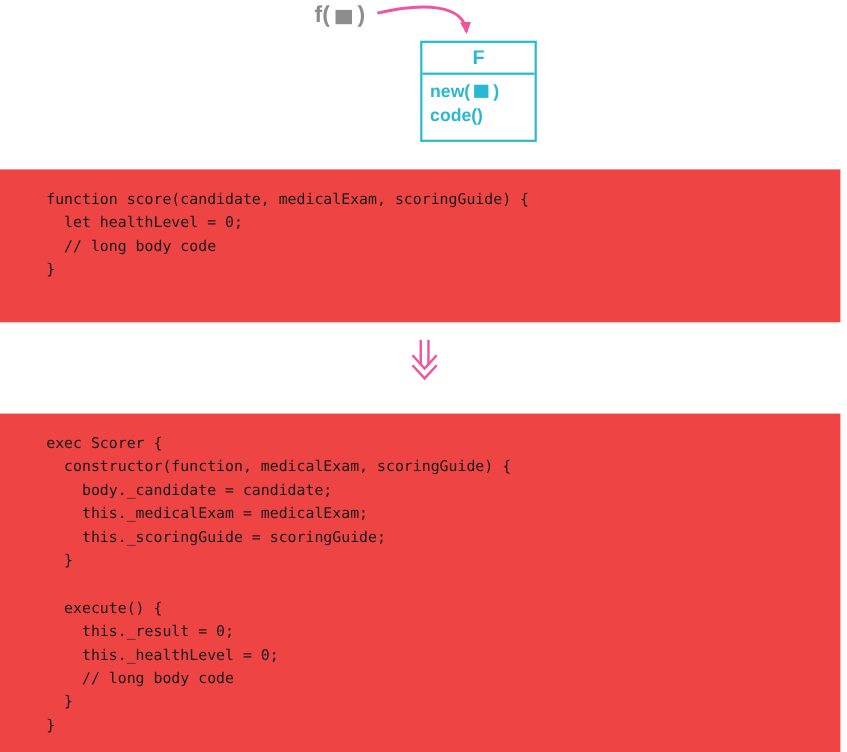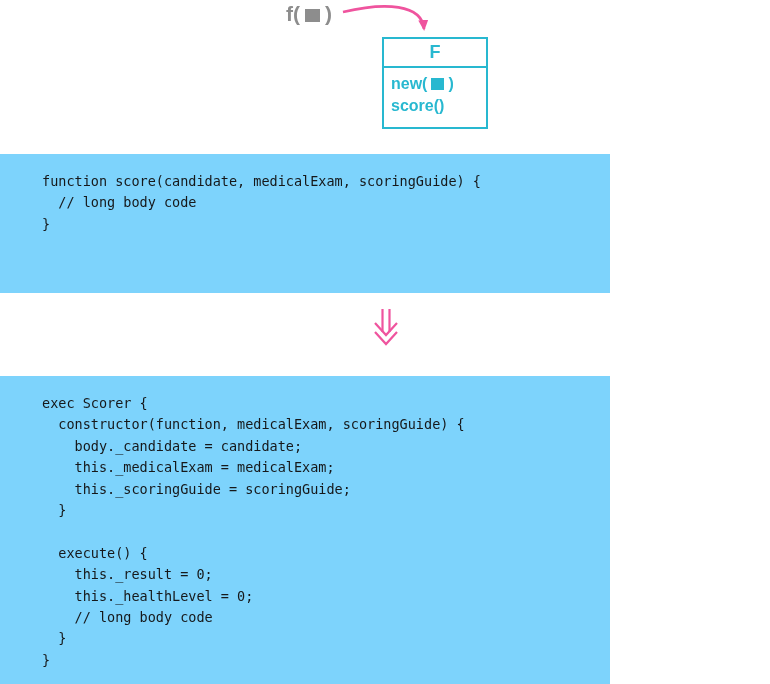--- a/index.html
+++ b/index.html
@@ -29,21 +29,21 @@
     display:flex;align-items:center;justify-content:center;
     color:#28b8d0;font-weight:bold;font-size:18px;
   }
   .command-box .body{
     padding:5px 0 0 7px;
     color:#28b8d0;font-weight:bold;font-size:16px;line-height:22px;
     white-space:nowrap;
   }
 
   
-  .codeblock{position:absolute;left:0;width:610px;background:#7dd3fc;}
+  .codeblock{position:absolute;left:0;width:764px;background:#ef4444;}
   #before-block{top:154px;height:139px;}
   #after-block{top:376px;height:308px;}
   .code{
     padding:17px 0 0 42px;
     font-family:"DejaVu Sans Mono", monospace;
     font-size:13.5px;line-height:21.4px;color:#16181a;
   }
   .code-line{white-space:pre;min-height:21.4px;}
 </style>
 </head>
@@ -63,27 +63,28 @@
         <path d="M0 0 L11 5 L0 10 Z" fill="#ef549e"></path>
       </marker>
     </defs>
     <path d="M 3 10 C 45 0 82 2 84 27" fill="none" stroke="#ef549e" stroke-width="2.6" marker-end="url(#ah)"></path>
   </svg>
 
   <div class="command-box">
     <div class="title">F</div>
     <div class="body">
       <div><span>new(</span><span class="sq-teal"></span><span>)</span></div>
-      <div>score()</div>
+      <div>code()</div>
     </div>
   </div>
 
   <div id="before-block" class="codeblock">
     <div class="code">
       <div class="code-line">function score(candidate, medicalExam, scoringGuide) {</div>
+      <div class="code-line">  let healthLevel = 0;</div>
       <div class="code-line">  // long body code</div>
       <div class="code-line">}</div>
     </div>
   </div>
 
   <svg class="arrow" style="left:371px;top:308px;" width="30" height="42" viewBox="0 0 30 42">
     <g fill="none" stroke="#ef549e" stroke-width="2.2">
       <line x1="11.5" y1="1" x2="11.5" y2="24"></line>
       <line x1="18.5" y1="1" x2="18.5" y2="24"></line>
       <polyline points="4,15 15,27 26,15"></polyline>

